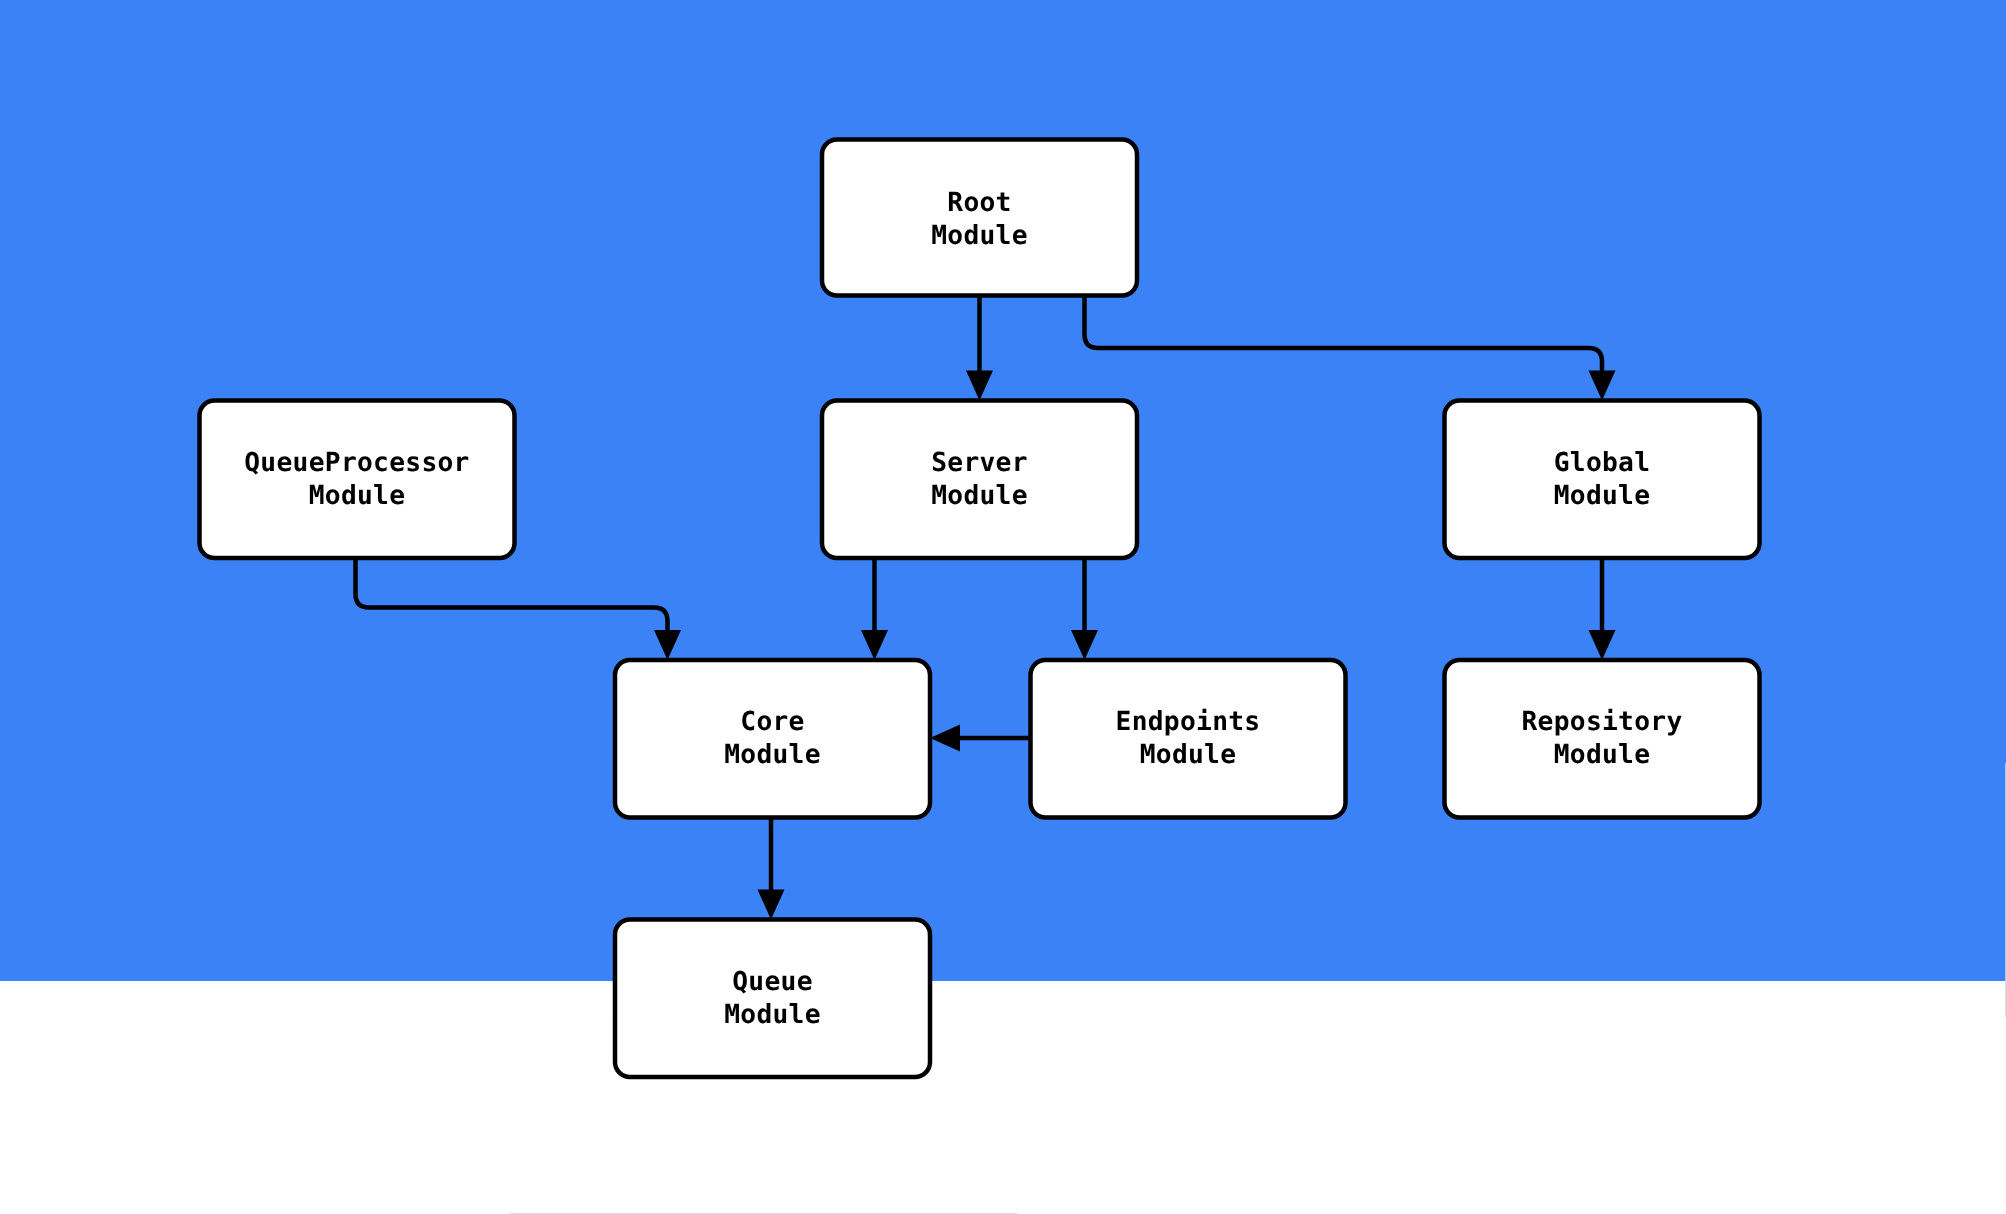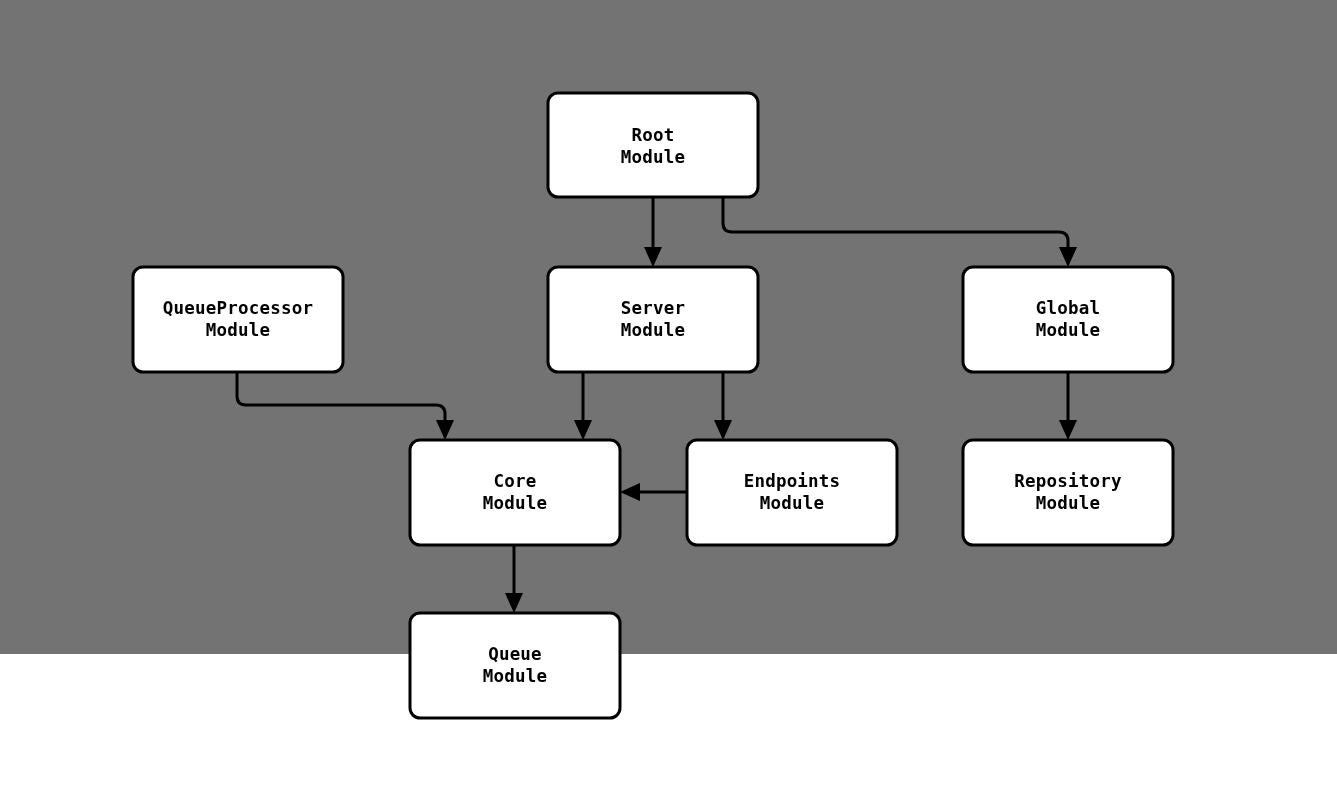--- a/index.html
+++ b/index.html
@@ -11,21 +11,21 @@
   body {
     width: 1337px;
     height: 809px;
     overflow: hidden;
     font-family: "DejaVu Sans Mono", "Liberation Mono", monospace;
   }
   #diagram-root {
     position: relative;
     width: 1337px;
     height: 654px;
-    background: #737373;
+    background: #3b82f6;
   }
   #diagram-svg {
     position: absolute;
     top: 0;
     left: 0;
     width: 1337px;
     height: 809px;
     display: block;
   }
   .node-rect {

